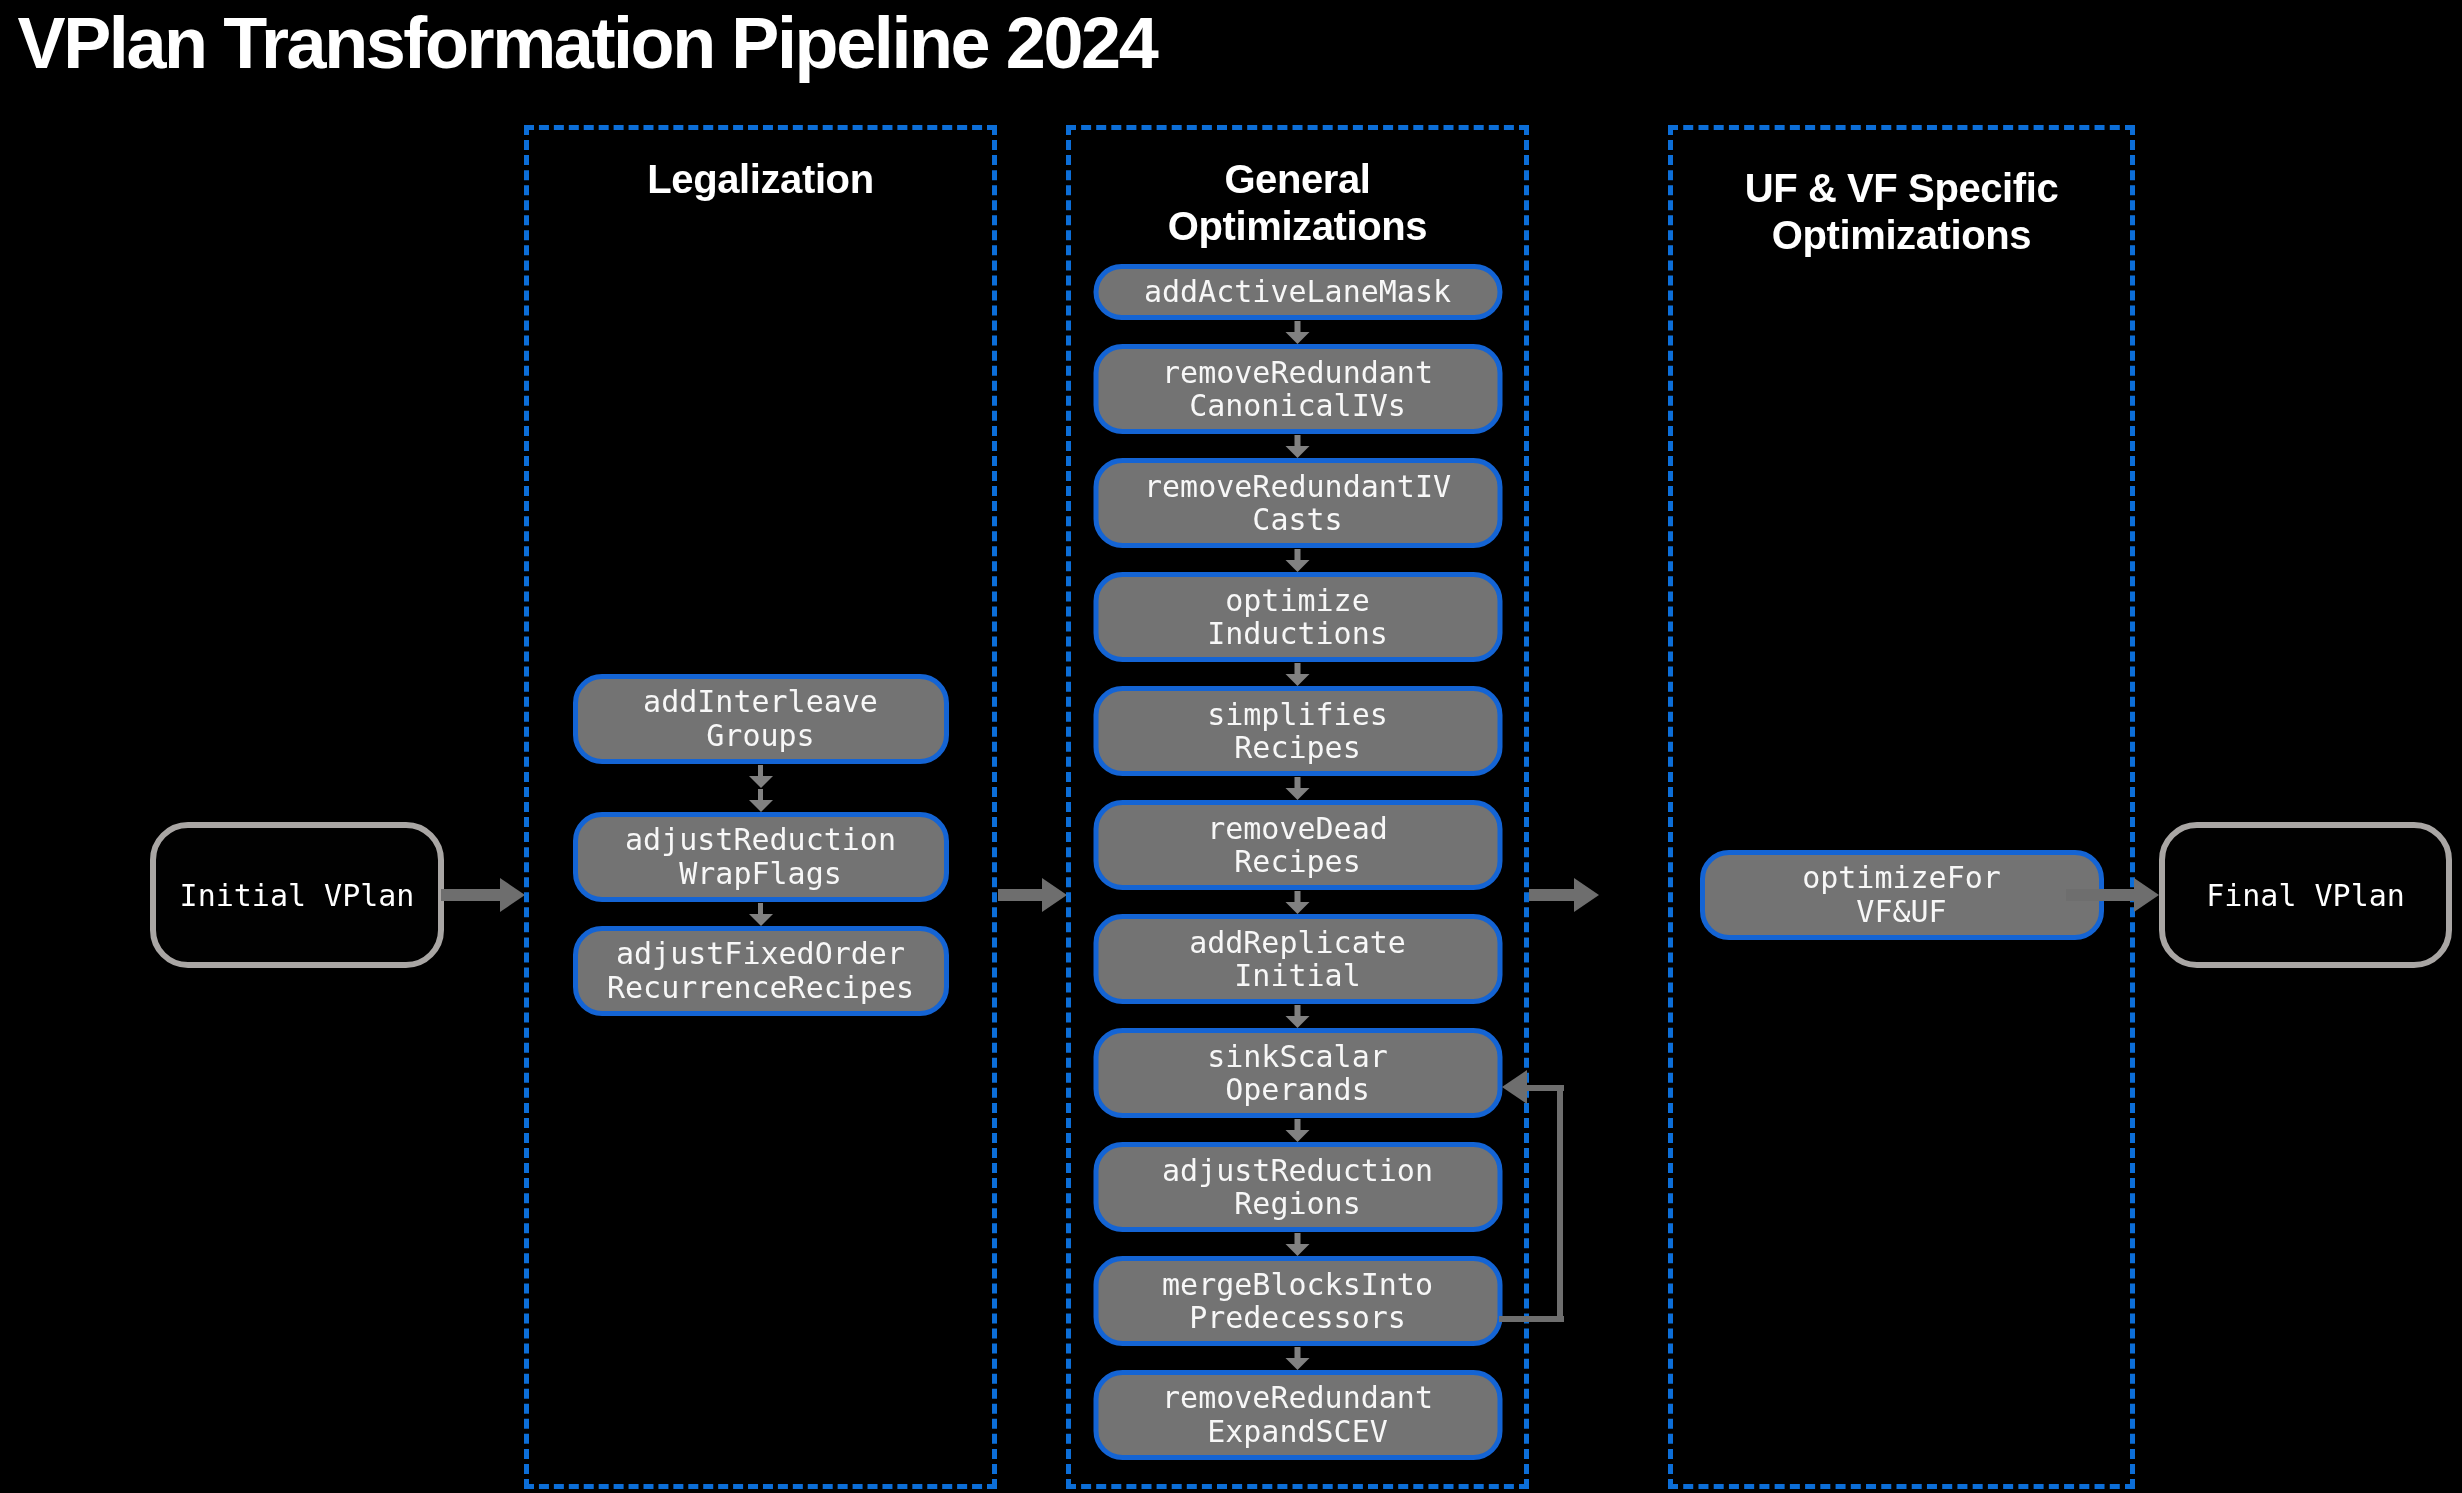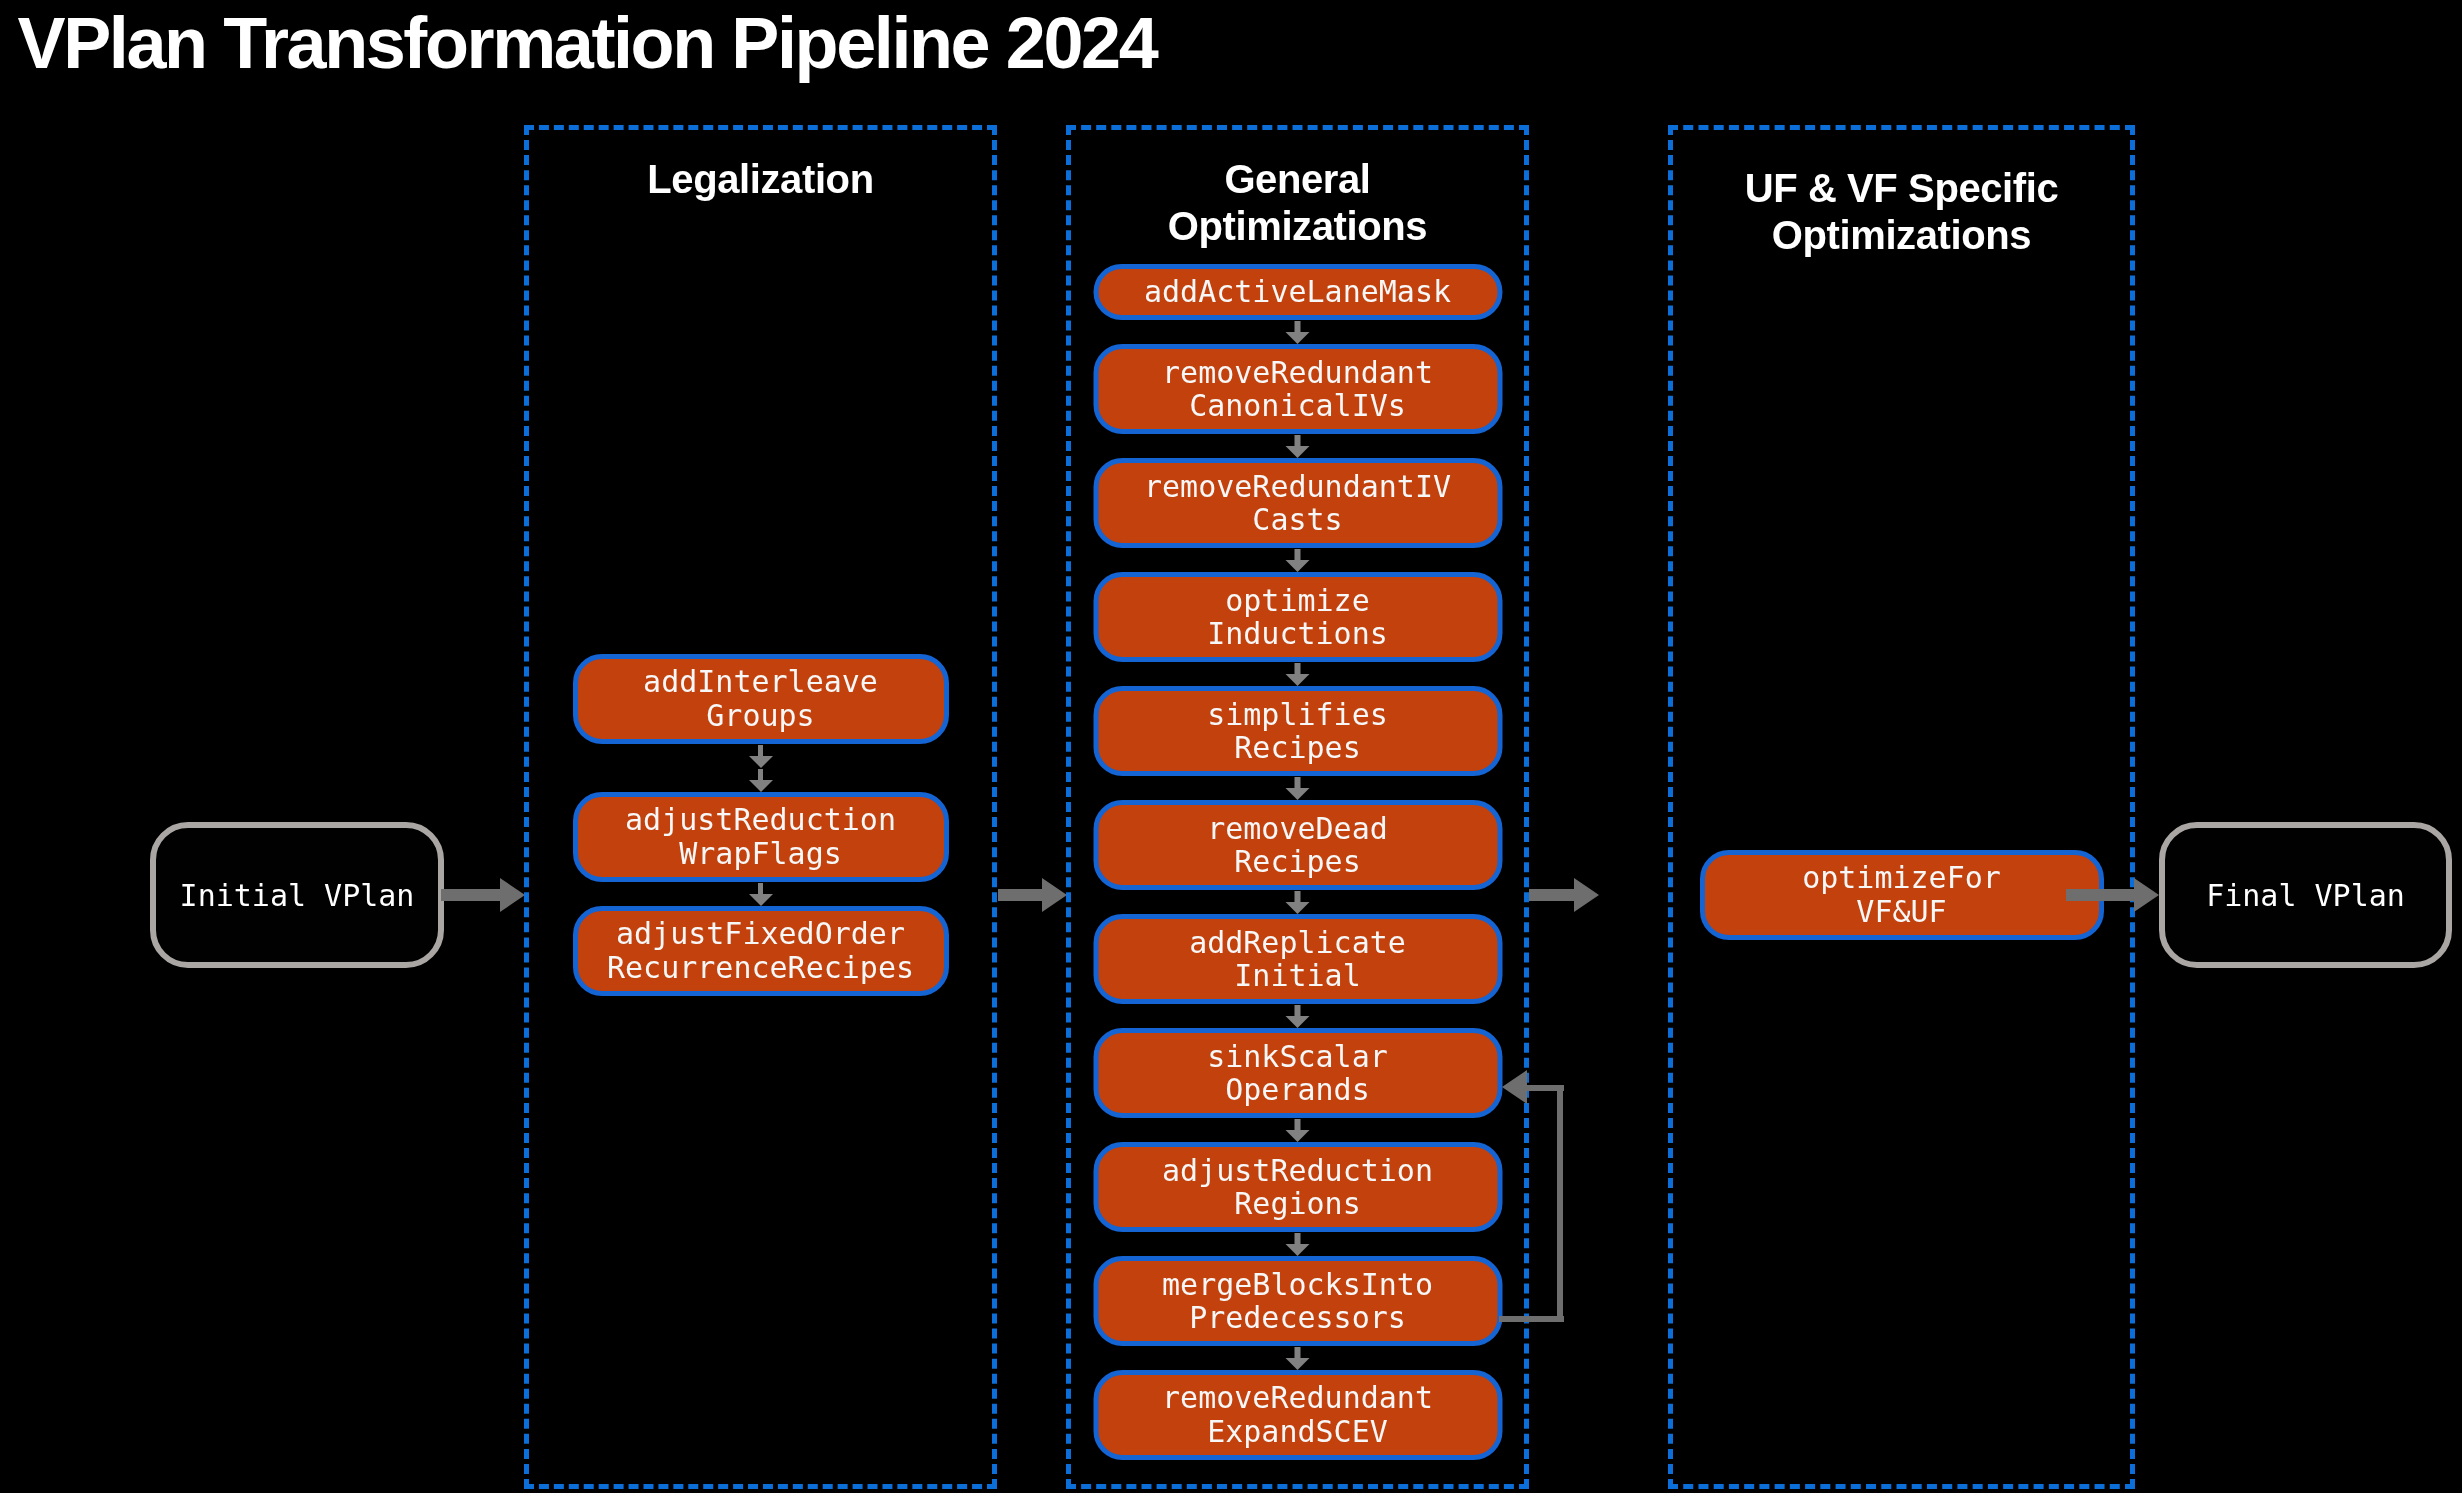--- a/index.html
+++ b/index.html
@@ -30,27 +30,27 @@
     text-align:center;color:#ffffff;
     font-size:40px;font-weight:700;line-height:1.18;
     letter-spacing:-0.4px;white-space:pre-line;
   }
   .col-ufvf .col-header{top:35px;}
   
   .stack{
     position:absolute;left:50%;transform:translateX(-50%);
     display:flex;flex-direction:column;align-items:center;
   }
-  .col-legalization .stack{top:524px;width:376px;}
+  .col-legalization .stack{top:544px;width:376px;}
   .col-general .stack{top:134px;width:409px;}
   .col-ufvf .stack{top:720px;width:404px;}
   .step{
     box-sizing:border-box;width:100%;
     border:5.6px solid #1464d4;border-radius:29px;
-    background:#c2410c;color:#f7f7f7;
+    background:#737373;color:#f7f7f7;
     font-family:"DejaVu Sans Mono","Liberation Mono",monospace;
     font-size:30px;line-height:1.12;text-align:center;white-space:pre-line;
     display:flex;align-items:center;justify-content:center;
     padding:6.4px 4.8px;
   }
   .step.pad-tall{padding-top:23px;padding-bottom:23px;}
   
   .varrow{
     height:24px;display:flex;flex-direction:column;
     align-items:center;justify-content:flex-end;flex:none;

